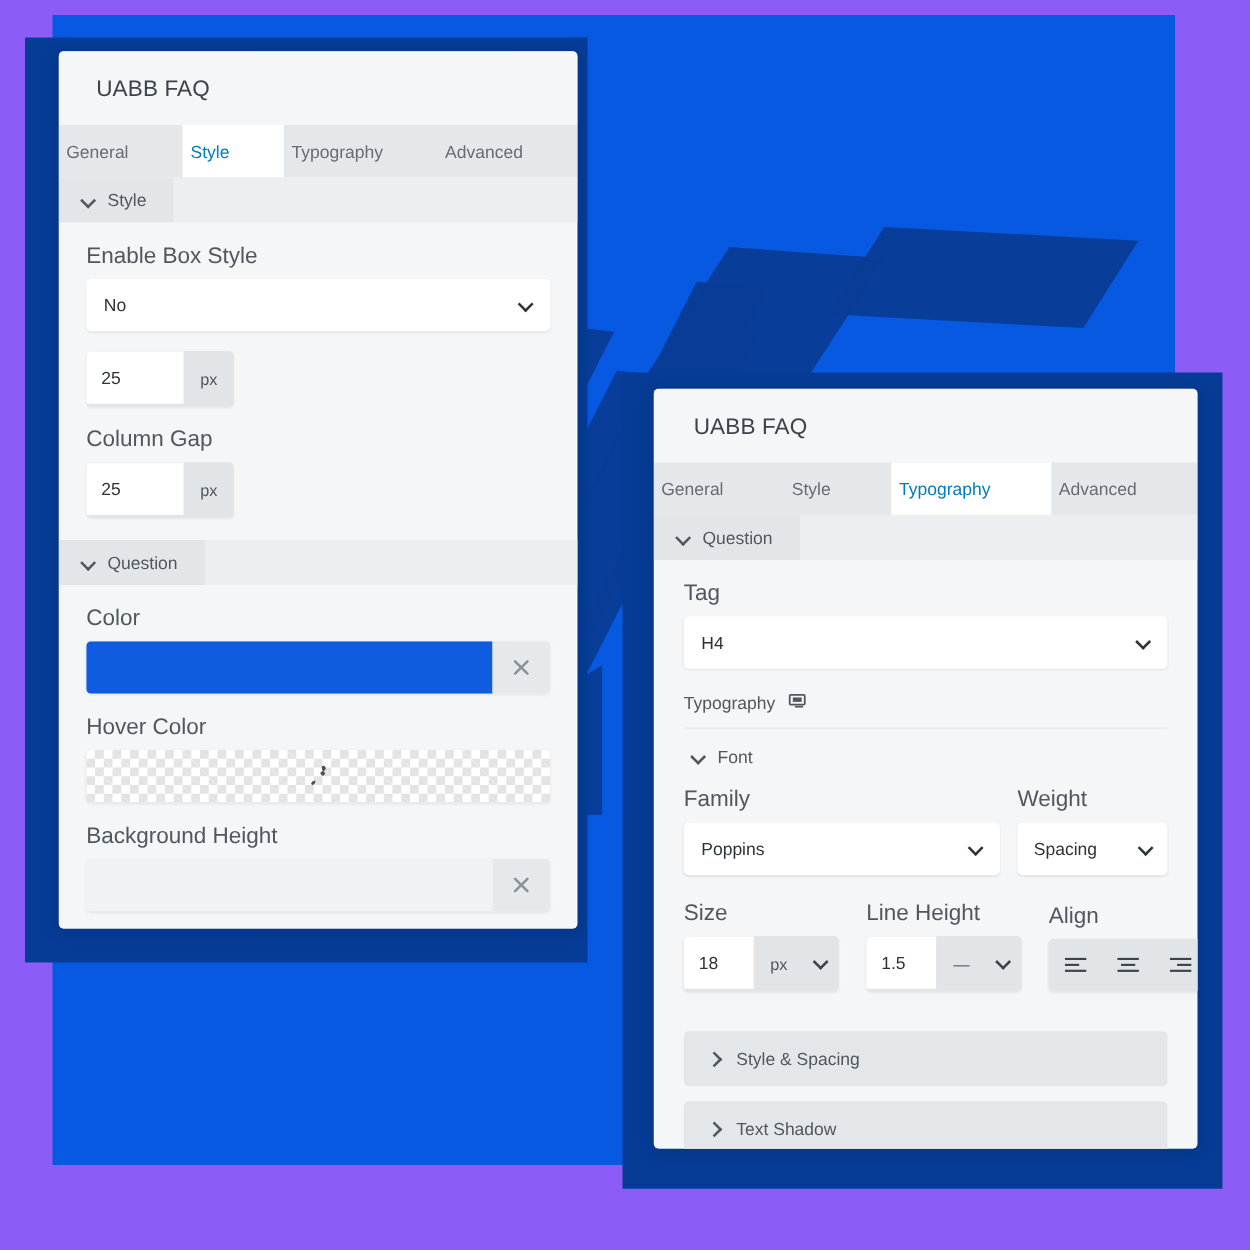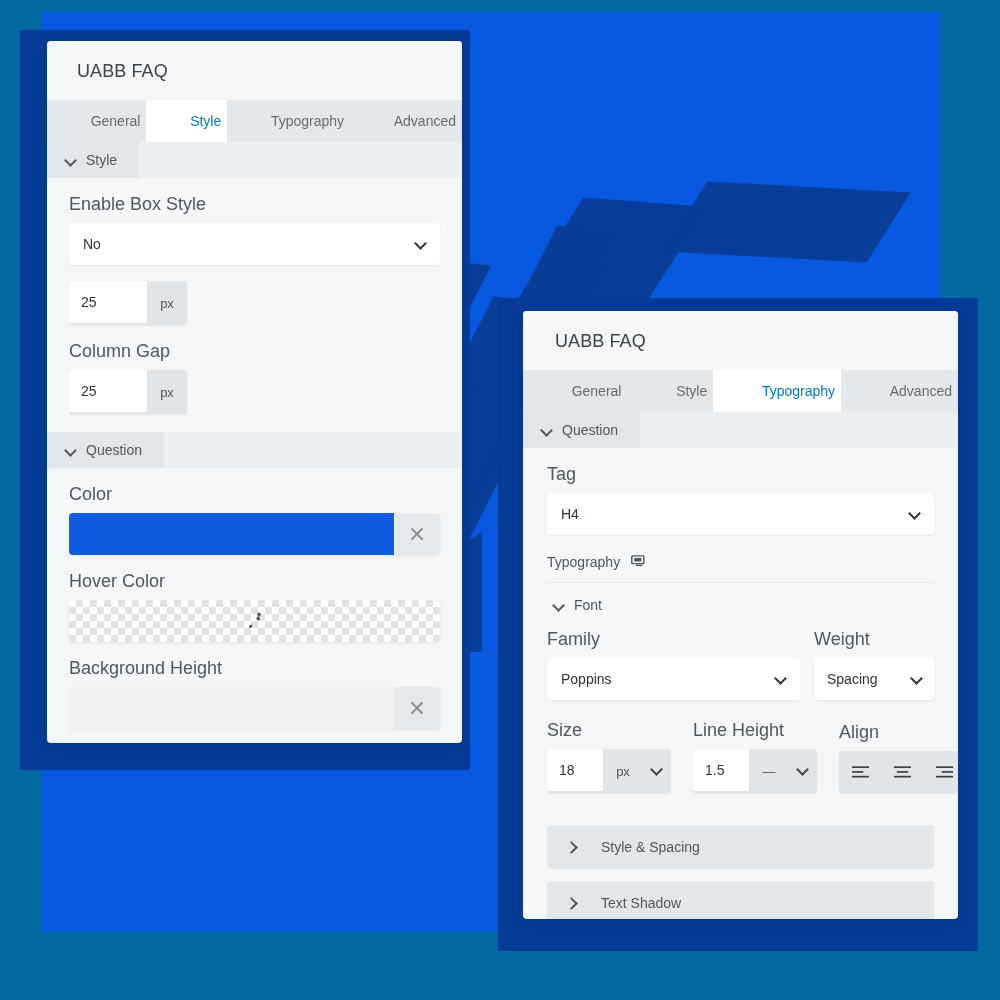--- a/index.html
+++ b/index.html
@@ -2,21 +2,21 @@
 <html><head>
 <meta charset="utf-8">
 <style>
   * { box-sizing: border-box; margin: 0; padding: 0; }
   html, body {
     width: 1000px; height: 1000px;
     background: #ffffff;
     font-family: "Liberation Sans", sans-serif;
     overflow: hidden;
   }
-  #stage { position: relative; width: 1000px; height: 1000px; background: #0369a1; }
+  #stage { position: relative; width: 1000px; height: 1000px; background: #8b5cf6; }
 
   
   .bg-blue {
     position: absolute; left: 42px; top: 12px; width: 898px; height: 920px;
     background: #0659e0; overflow: hidden;
   }
   .swoosh { position: absolute; background: #0a3c96; opacity: .95; }
   .s1 { left: 300px; top: 250px; width: 44px; height: 420px; transform: skewX(-22deg) rotate(6deg); }
   .s2 { left: 352px; top: 285px; width: 30px; height: 390px; transform: skewX(-22deg) rotate(6deg); }
   .s3 { left: 395px; top: 215px; width: 60px; height: 470px; transform: skewX(-22deg) rotate(6deg); }
@@ -42,21 +42,21 @@
 
   .panel-title {
     font-size: 18px; color: #3c434a; padding: 20px 0 18px 30px;
     background: #f4f6f8; letter-spacing: .1px;
   }
   .panel-2 .panel-title { padding-left: 32px; }
 
   
   .tabs { display: flex; background: #e5e8ea; }
   .tab {
-    flex: 1 1 auto; text-align: right; font-size: 14px; color: #666c72;
+    flex: 1 1 auto; text-align: left; font-size: 14px; color: #666c72;
     padding: 13px 6px 13px; cursor: pointer; white-space: nowrap;
   }
   .tab.active { background: #ffffff; color: #007cba; }
   .chev { width: 12px; height: 12px; display: inline-block; position: relative; flex: 0 0 auto; }
   .chev::before {
     content: ""; position: absolute; left: 1px; top: 2px;
     width: 7px; height: 7px;
     border-right: 2px solid #50575e; border-bottom: 2px solid #50575e;
     transform: rotate(45deg);
   }
@@ -168,21 +168,21 @@
   .align-group {
     display: inline-flex; background: #e2e5e8; border-radius: 4px; overflow: hidden;
     box-shadow: 0 1px 2px rgba(0,0,0,.07);
   }
   .align-btn {
     width: 42px; height: 42px; display: flex; align-items: center; justify-content: center;
     cursor: pointer;
   }
 
   .accordion-bar {
-    display: flex; align-items: center; gap: 24px;
+    display: flex; align-items: center; gap: 12px;
     background: #e4e7ea; border-radius: 4px; margin-top: 12px;
     padding: 14px 0 14px 18px; font-size: 14px; color: #50575e; cursor: pointer;
   }
 </style>
 </head>
 <body>
 
 <div id="stage">
 
   <div class="bg-blue">

